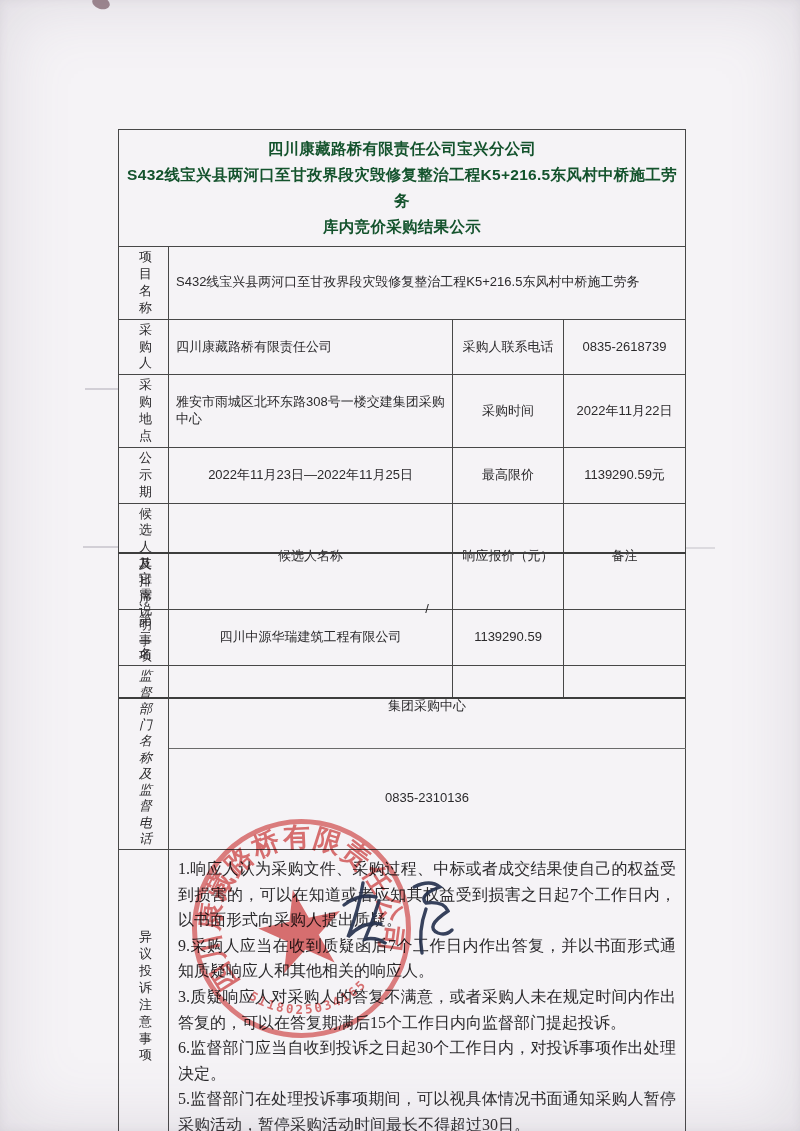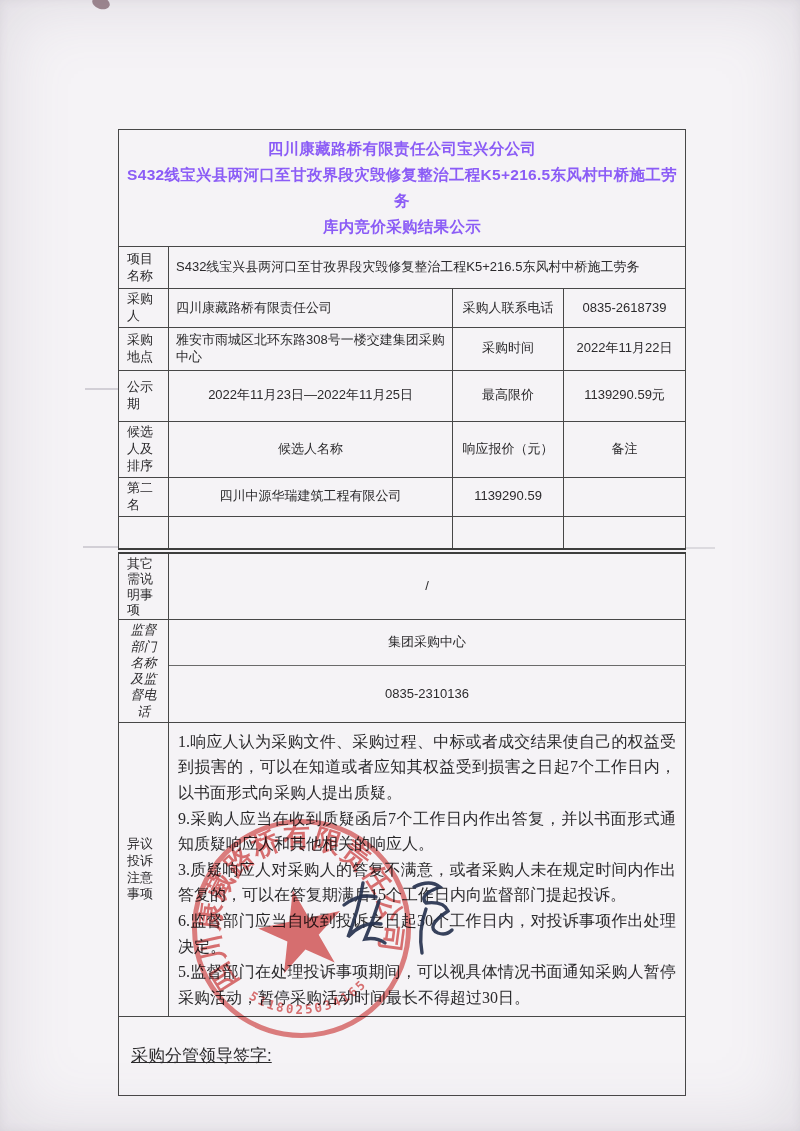--- a/index.html
+++ b/index.html
@@ -28,23 +28,23 @@
   td {
     border:1.6px solid #474747;
     font-size:13px; line-height:1.3;
     padding:2px 4px; vertical-align:middle;
     word-break:break-all;
   }
   .t1 { top:129px; border-bottom:2.4px solid #3d3d3d; }
   .t2 { top:552px; border-top:2.4px solid #3d3d3d; }
 
   .title-cell { text-align:center; vertical-align:middle; padding:6px 2px; }
-  .title-line { font-size:15.5px; font-weight:bold; line-height:1.68; color:#8b5cf6; letter-spacing:.3px; }
+  .title-line { font-size:15.5px; font-weight:bold; line-height:1.68; color:#14532d; letter-spacing:.3px; }
 
-  .lbl { text-align:left; padding:2px 8px; }
+  .lbl { text-align:left; padding:2px 20px; }
   .val-left { text-align:left; padding-left:7px; }
   .val-center { text-align:center; }
   .notice-cell { text-align:left; padding:6px 9px; vertical-align:middle; }
   .notice-item { font-size:16px; line-height:1.6; text-align:justify;font-family:Liberation Serif, serif; }
 
   .sign-row-cell { border:1.6px solid #474747; text-align:left; padding-left:12px; font-size:17px;text-decoration:underline; }
 
   
   .stamp {
     position:absolute; left:188px; top:815px; width:227px; height:227px;

